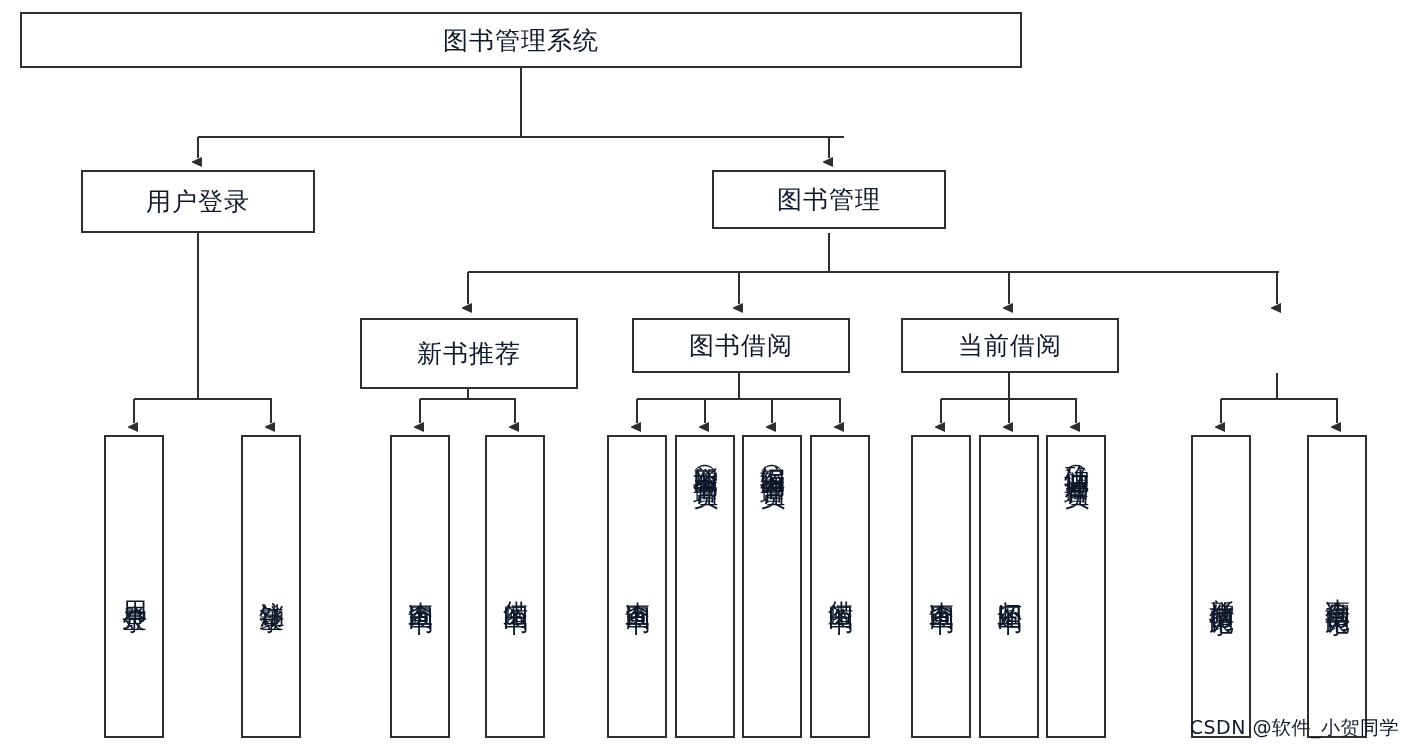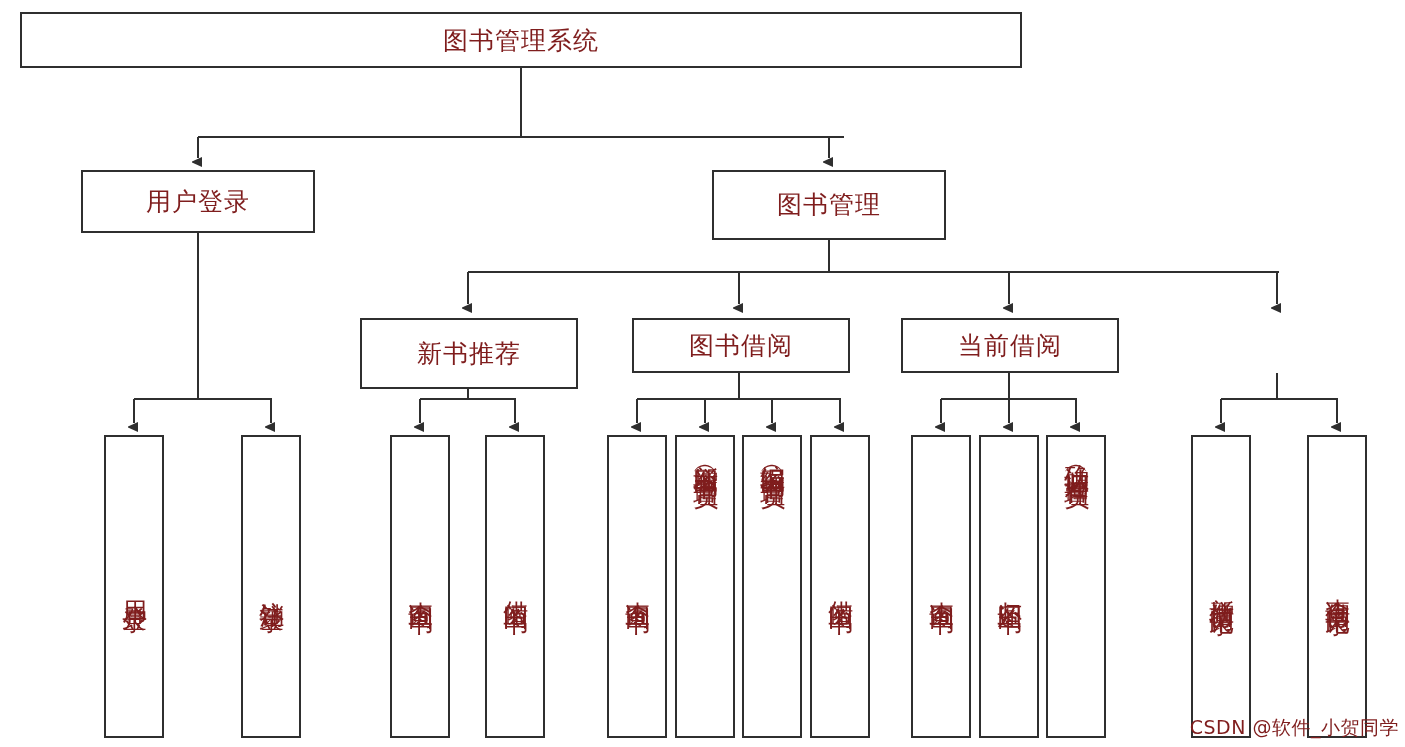--- a/index.html
+++ b/index.html
@@ -6,40 +6,40 @@
   body{
     font-family:"DejaVu Sans","Liberation Sans",sans-serif;
     width:1405px;height:747px;overflow:hidden;position:relative;
   }
   #diagram-root{position:relative;width:1405px;height:747px;background:#fff;}
   svg#tree-svg{position:absolute;left:0;top:0;width:1405px;height:747px;display:block;}
   .node-box{
     position:absolute;box-sizing:border-box;
     background:#ffffff;border:2px solid #2f2f2f;
     display:flex;align-items:center;justify-content:center;
-    color:#7f1d1d;
+    color:#0f172a;
   }
   .node-box.horizontal{
     font-size:25px;line-height:1.2;white-space:nowrap;letter-spacing:1px;
   }
   .node-box.title{
     font-size:25px;letter-spacing:1px;
   }
   .node-box.vertical{
     writing-mode:vertical-rl;text-orientation:upright;
     font-size:25px;line-height:1.22;letter-spacing:3px;
     align-items:center;justify-content:center;
     padding:4px 0;
   }
   .node-box.vertical.topalign{
     justify-content:flex-start;padding-top:8px;
   }
   .watermark{
     position:absolute;right:6px;bottom:6px;
-    font-size:19px;color:#7f1d1d;letter-spacing:0.5px;
+    font-size:19px;color:#0f172a;letter-spacing:0.5px;
     white-space:nowrap;pointer-events:none;
   }
 </style>
 </head>
 <body>
 
 <div id="diagram-root">
 
   <svg id="tree-svg" viewBox="0 0 1405 747" xmlns="http://www.w3.org/2000/svg">
     <defs>
@@ -87,21 +87,21 @@
       <path d="M1277,373 L1277,399"></path>
       <path d="M1221,399 L1338,399"></path>
       <path d="M1221,399 L1221,423" marker-end="url(#arrowhead)"></path>
       <path d="M1337,399 L1337,423" marker-end="url(#arrowhead)"></path>
     </g>
   </svg>
 
   <div class="node-box title" style="left:20px;top:12px;width:1002px;height:56px;">图书管理系统</div>
 
   <div class="node-box horizontal" style="left:81px;top:170px;width:234px;height:63px;">用户登录</div>
-  <div class="node-box horizontal" style="left:712px;top:170px;width:234px;height:70px;">图书管理</div>
+  <div class="node-box horizontal" style="left:712px;top:170px;width:234px;height:59px;">图书管理</div>
 
   <div class="node-box horizontal" style="left:360px;top:318px;width:218px;height:71px;">新书推荐</div>
   <div class="node-box horizontal" style="left:901px;top:318px;width:218px;height:55px;">当前借阅</div>
   <div class="node-box horizontal" style="left:632px;top:318px;width:218px;height:55px;">图书借阅</div>
 
   <div class="node-box vertical" style="left:104px;top:435px;width:60px;height:303px;">用户登录</div>
   <div class="node-box vertical" style="left:241px;top:435px;width:60px;height:303px;">注销登录</div>
 
   <div class="node-box vertical" style="left:390px;top:435px;width:60px;height:303px;">查询图书</div>
   <div class="node-box vertical" style="left:485px;top:435px;width:60px;height:303px;">借阅图书</div>

